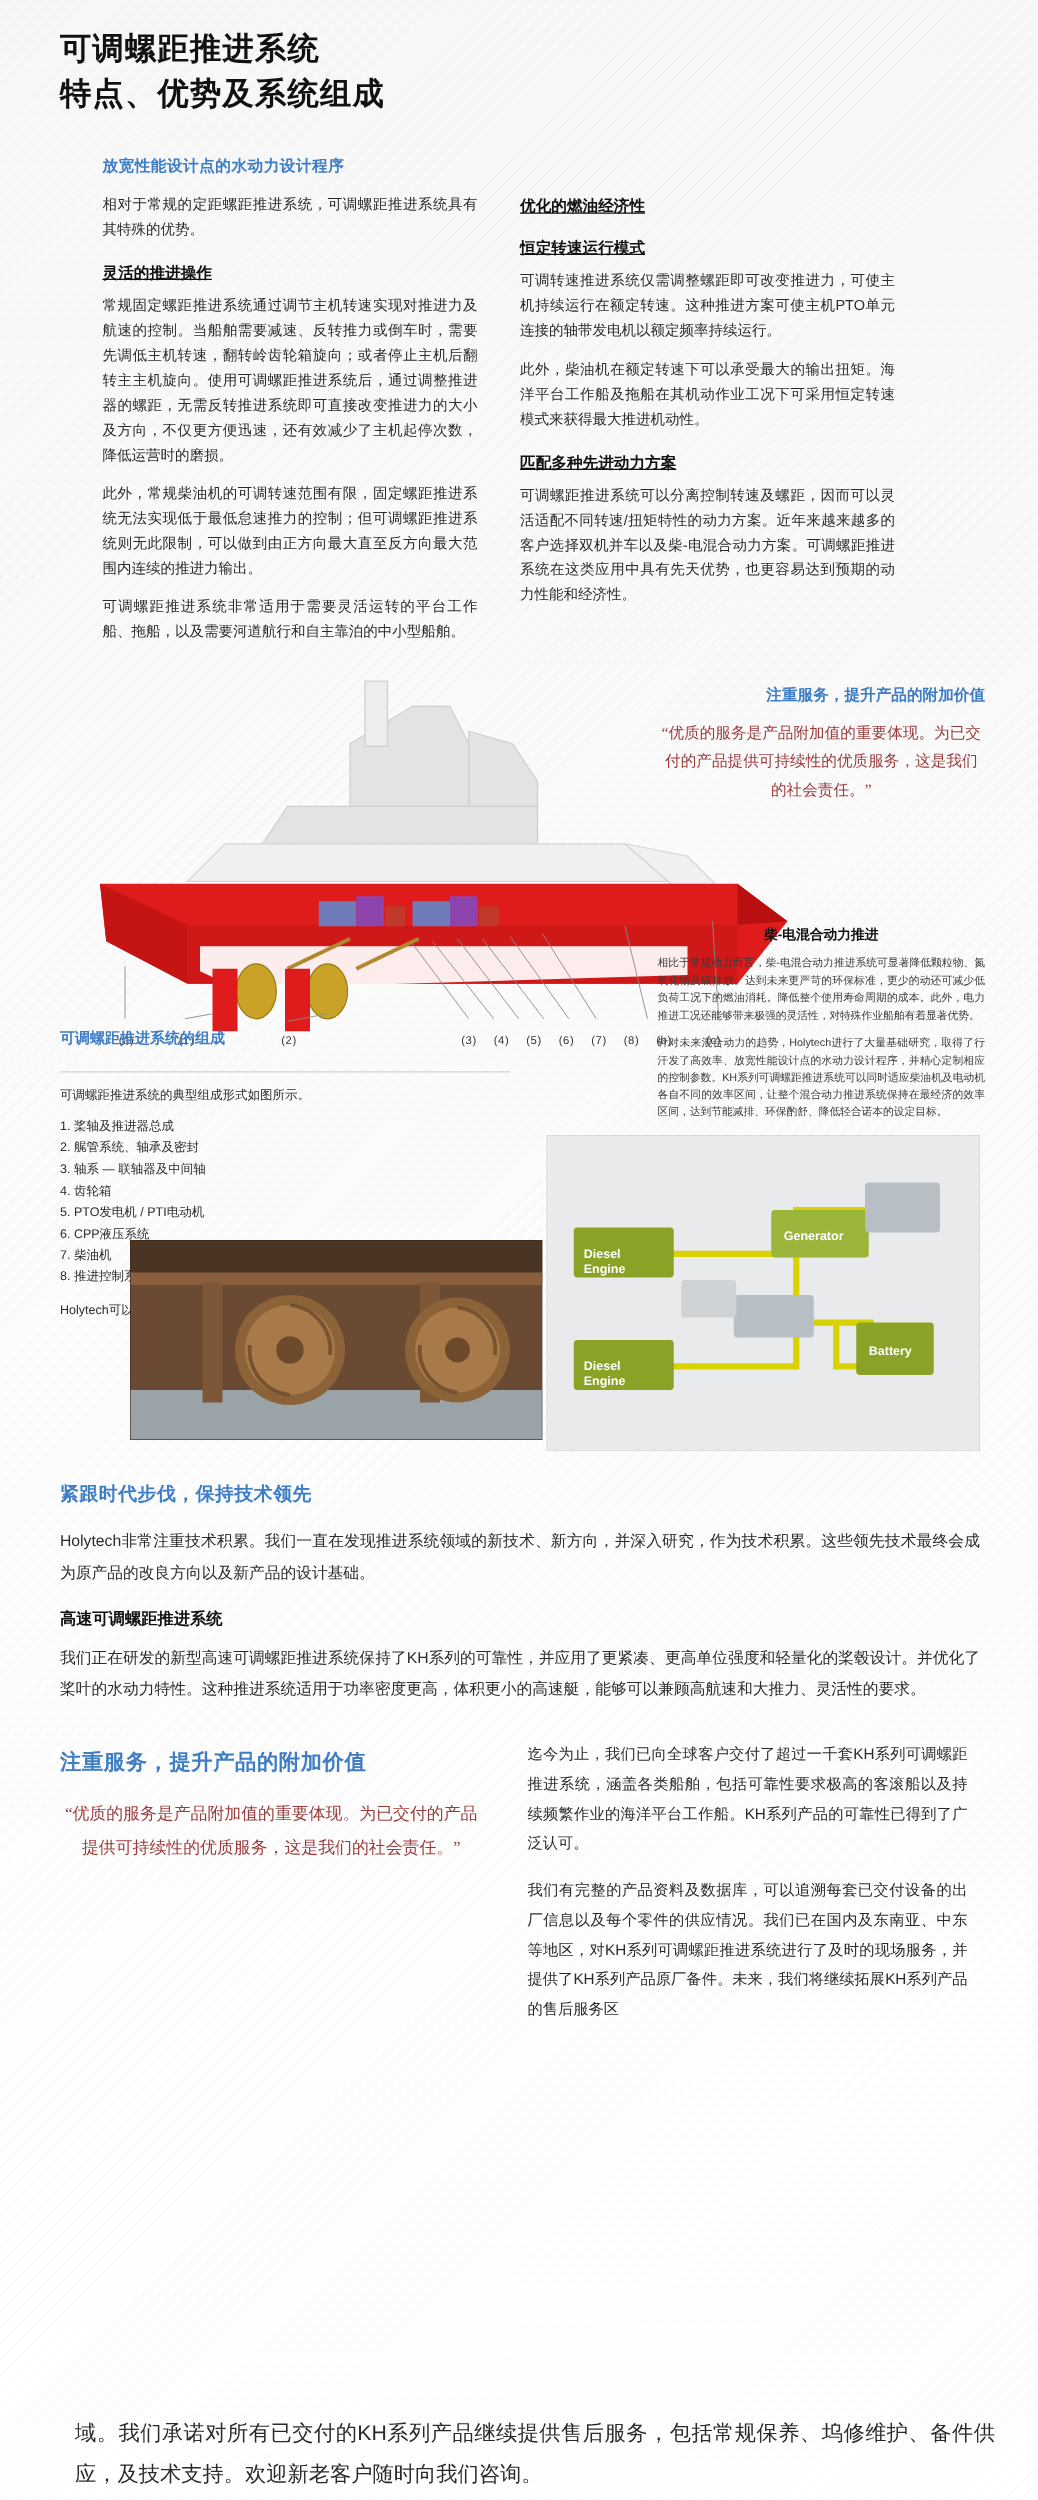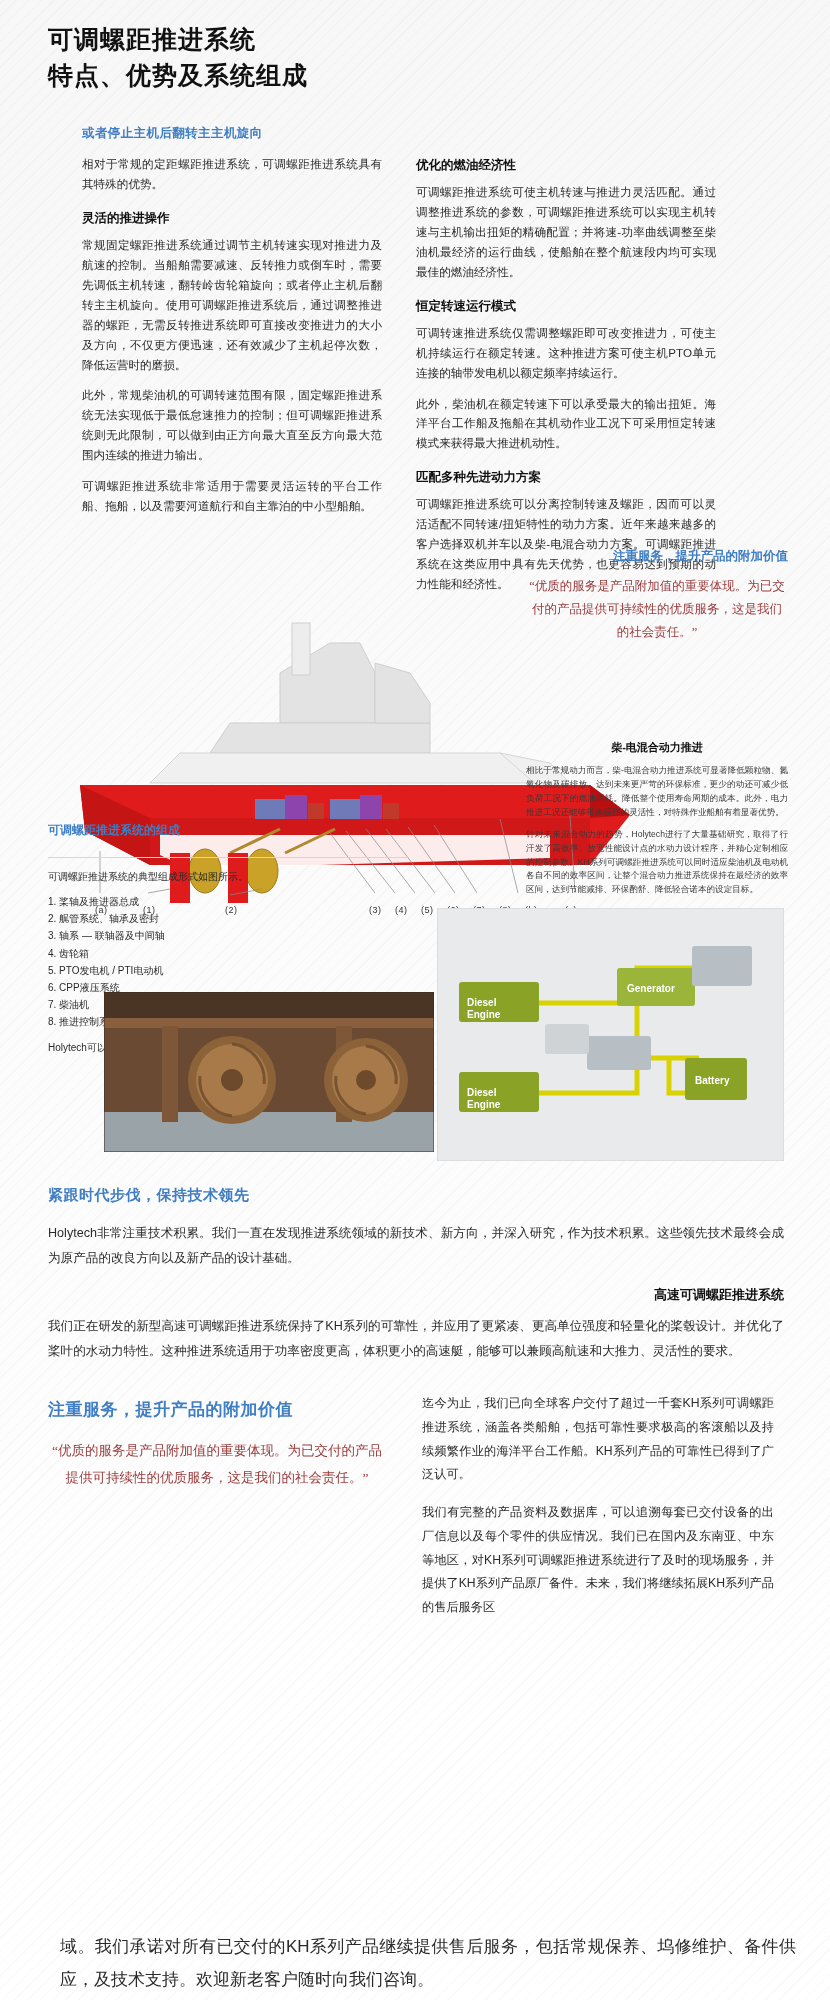--- a/index.html
+++ b/index.html
@@ -47,20 +47,21 @@
     font-size:12.5px;
     font-weight:bold;
     margin:0 0 12px 0;
     letter-spacing:.4px;
   }
   .sub{
     font-size:12.5px;
     font-weight:bold;
     color:#111;
     margin:16px 0 8px 0;
+    text-decoration:underline;
   }
   p.body{
     font-size:11.6px;
     line-height:1.72;
     margin:0 0 11px 0;
     color:#2a2a2a;
     text-align:justify;
   }
   
   .shipwrap{
@@ -189,21 +190,20 @@
     line-height:1.95;
     margin:0 0 14px 0;
     color:#2a2a2a;
     text-align:justify;
   }
   .lower h3{
     font-size:13px;
     font-weight:bold;
     margin:16px 0 10px 0;
     color:#111;
-    text-align:right;
   }
 
   
   .bottom{
     position:absolute;
     left:48px;
     top:1392px;
     width:736px;
     display:flex;
     gap:36px;
@@ -249,30 +249,29 @@
 
   <div class="header">
     <h1>
       <span class="l1">可调螺距推进系统</span>
       <span class="l2">特点、优势及系统组成</span>
     </h1>
   </div>
 
   <div class="article">
     <div class="col left">
-      <div class="lead">或者停止主机后翻转主主机旋向</div>
+      <div class="lead">放宽性能设计点的水动力设计程序</div>
       <p class="body">相对于常规的定距螺距推进系统，可调螺距推进系统具有其特殊的优势。</p>
       <div class="sub">灵活的推进操作</div>
       <p class="body">常规固定螺距推进系统通过调节主机转速实现对推进力及航速的控制。当船舶需要减速、反转推力或倒车时，需要先调低主机转速，翻转岭齿轮箱旋向；或者停止主机后翻转主主机旋向。使用可调螺距推进系统后，通过调整推进器的螺距，无需反转推进系统即可直接改变推进力的大小及方向，不仅更方便迅速，还有效减少了主机起停次数，降低运营时的磨损。</p>
       <p class="body">此外，常规柴油机的可调转速范围有限，固定螺距推进系统无法实现低于最低怠速推力的控制；但可调螺距推进系统则无此限制，可以做到由正方向最大直至反方向最大范围内连续的推进力输出。</p>
       <p class="body">可调螺距推进系统非常适用于需要灵活运转的平台工作船、拖船，以及需要河道航行和自主靠泊的中小型船舶。</p>
     </div>
     <div class="col right">
       <div class="sub" style="margin-top:30px">优化的燃油经济性</div>
-      <p class="body">可调螺距推进系统可使主机转速与推进力灵活匹配。通过调整推进系统的参数，可调螺距推进系统可以实现主机转速与主机输出扭矩的精确配置；并将速-功率曲线调整至柴油机最经济的运行曲线，使船舶在整个航速段内均可实现最佳的燃油经济性。</p>
       <div class="sub">恒定转速运行模式</div>
       <p class="body">可调转速推进系统仅需调整螺距即可改变推进力，可使主机持续运行在额定转速。这种推进方案可使主机PTO单元连接的轴带发电机以额定频率持续运行。</p>
       <p class="body">此外，柴油机在额定转速下可以承受最大的输出扭矩。海洋平台工作船及拖船在其机动作业工况下可采用恒定转速模式来获得最大推进机动性。</p>
       <div class="sub">匹配多种先进动力方案</div>
       <p class="body">可调螺距推进系统可以分离控制转速及螺距，因而可以灵活适配不同转速/扭矩特性的动力方案。近年来越来越多的客户选择双机并车以及柴-电混合动力方案。可调螺距推进系统在这类应用中具有先天优势，也更容易达到预期的动力性能和经济性。</p>
     </div>
   </div>
 
   <div class="shipwrap">
     <svg class="ship-svg" width="620" height="330" viewBox="0 0 620 330">

